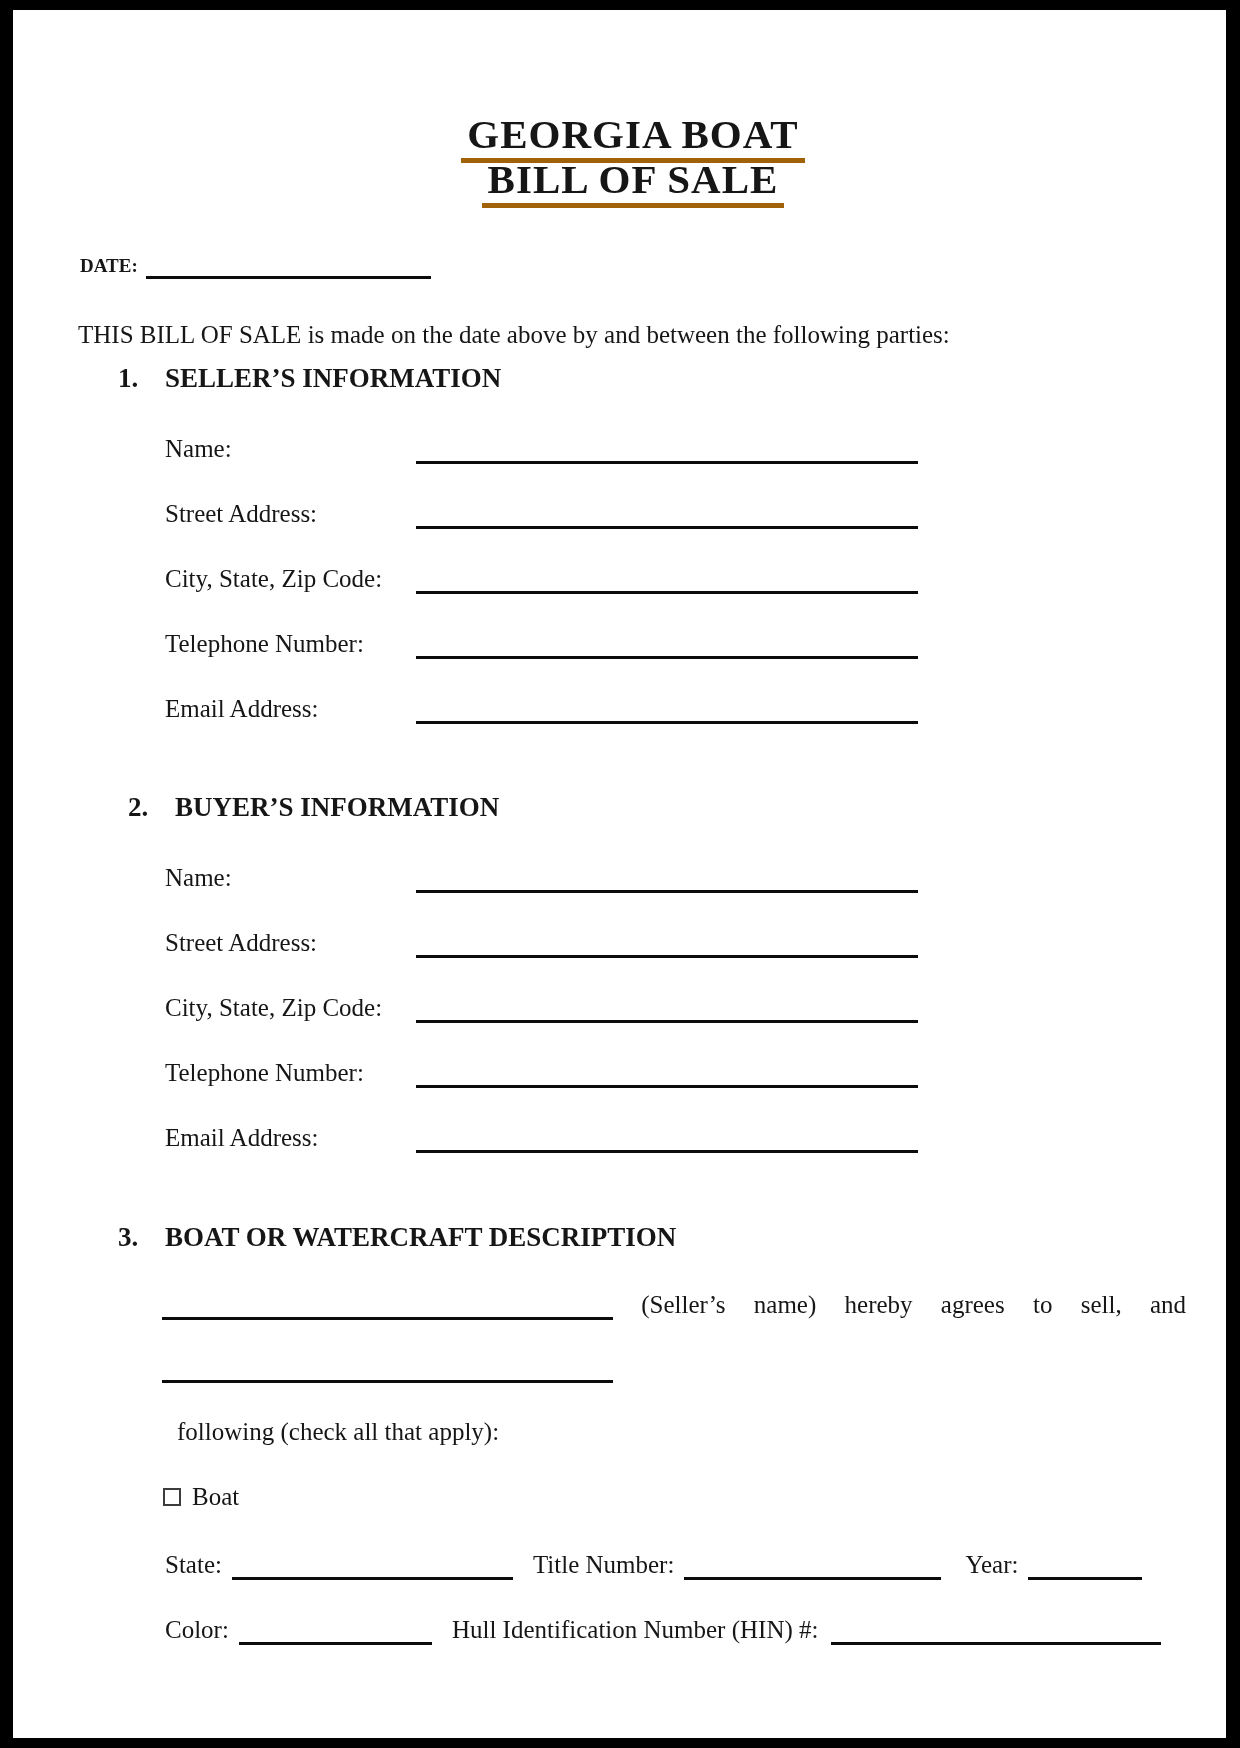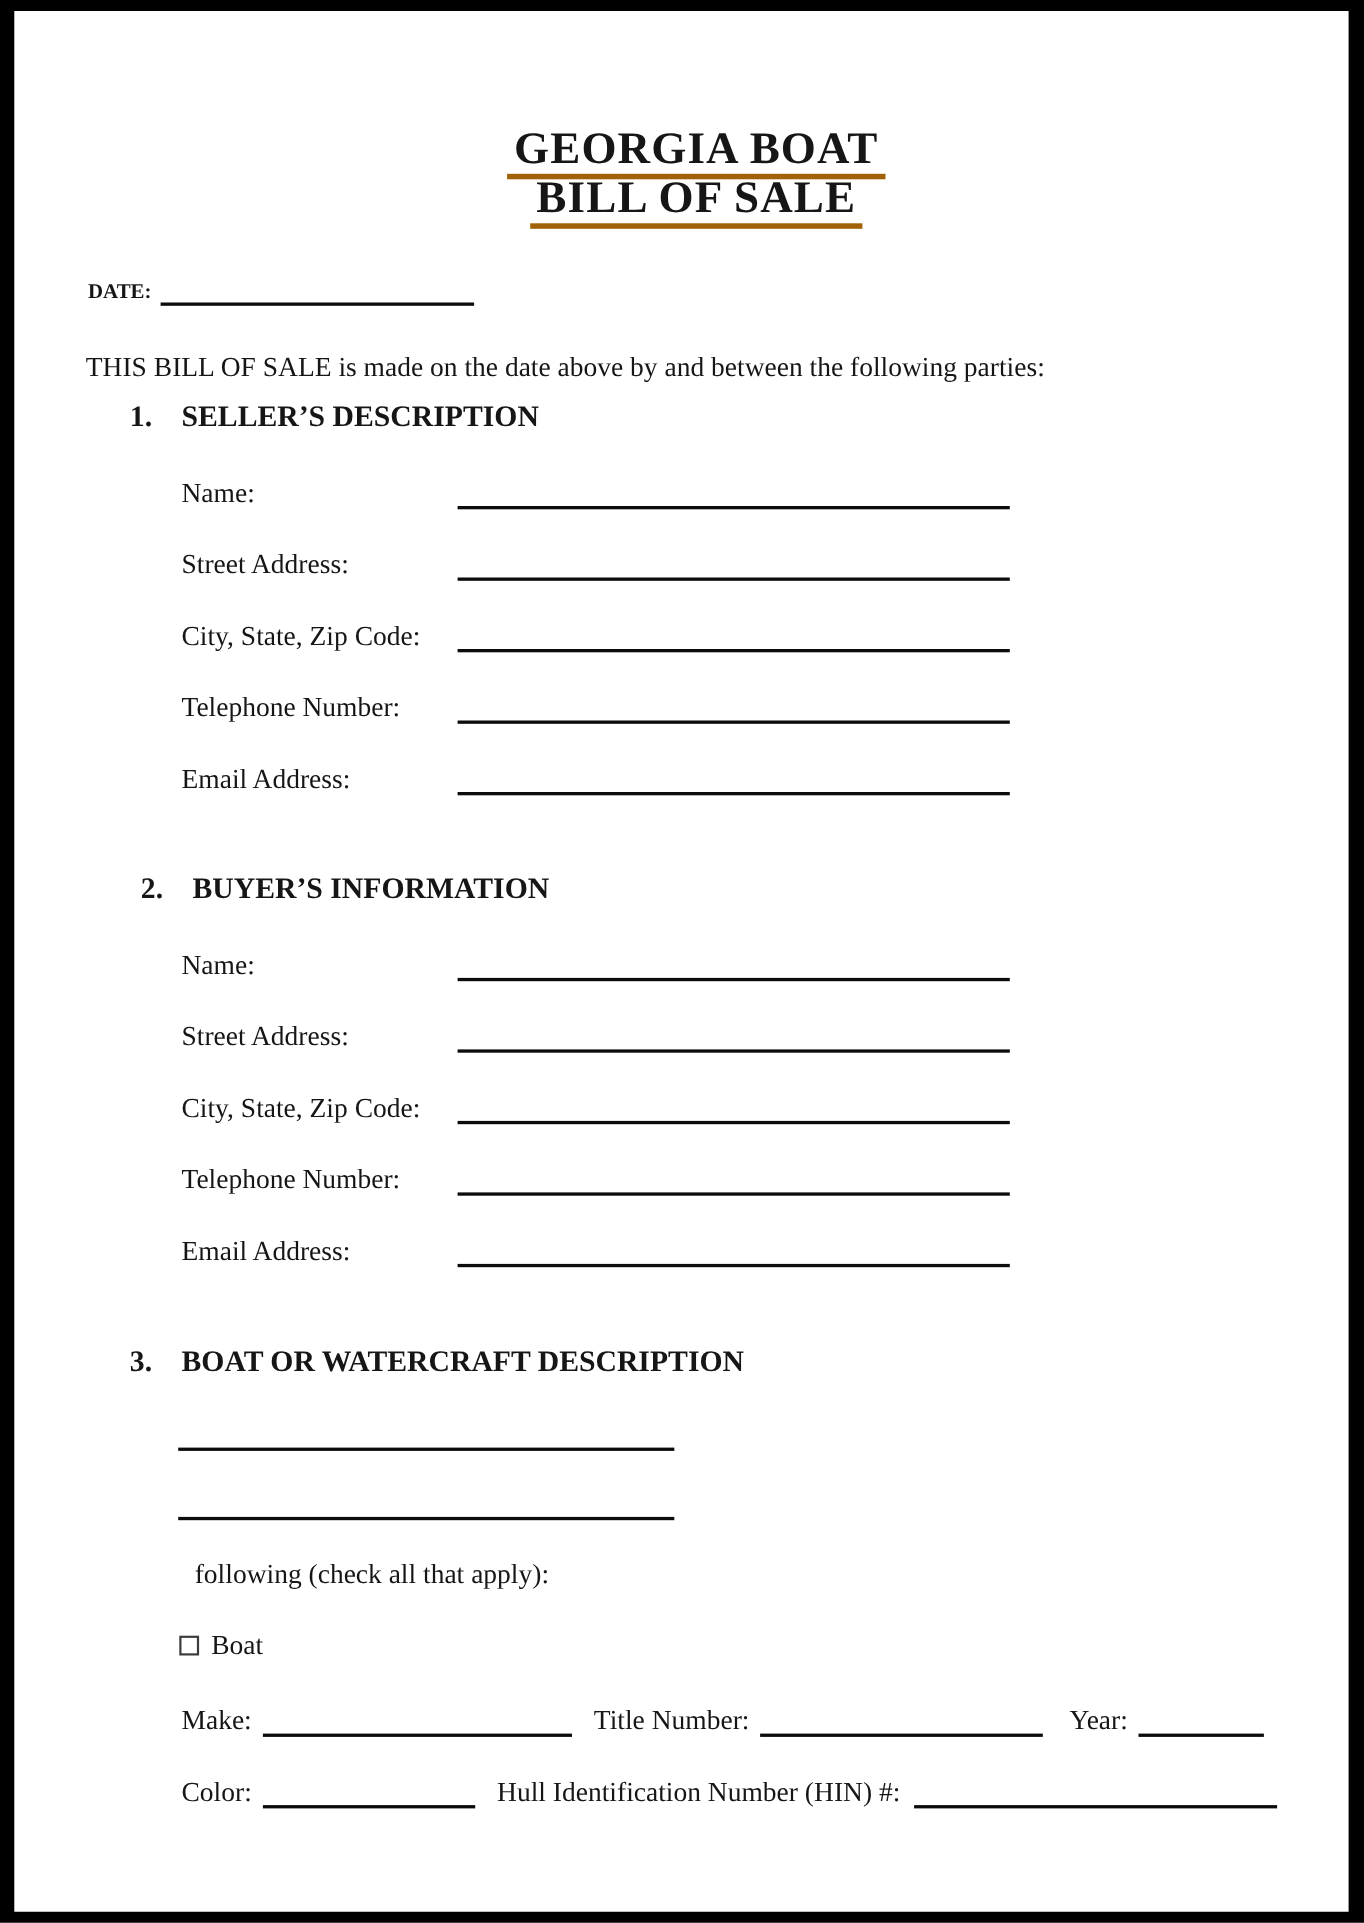--- a/index.html
+++ b/index.html
@@ -89,21 +89,21 @@
   <div class="title-line"><span class="u">BILL OF SALE</span></div>
 </div>
 
 <div class="date-row">
   <span>DATE:</span><span class="blank date-blank"></span>
 </div>
 
 <div class="intro">THIS BILL OF SALE is made on the date above by and between the following parties:</div>
 
 <div class="sec-head mt-sec1">
-  <span class="sec-num">1.</span><span>SELLER’S DESCRIPTION</span>
+  <span class="sec-num">1.</span><span>SELLER’S INFORMATION</span>
 </div>
 <div class="sec-body">
   <div class="field-row first">
     <span class="flabel">Name:</span><span class="blank fline"></span>
   </div>
   <div class="field-row">
     <span class="flabel">Street Address:</span><span class="blank fline"></span>
   </div>
   <div class="field-row">
     <span class="flabel">City, State, Zip Code:</span><span class="blank fline"></span>
@@ -136,31 +136,31 @@
     <span class="flabel">Email Address:</span><span class="blank fline"></span>
   </div>
 </div>
 
 <div class="sec-head mt-sec3">
   <span class="sec-num">3.</span><span>BOAT OR WATERCRAFT DESCRIPTION</span>
 </div>
 
 <div class="sec3-body">
   <div class="p-line first">
-    <span class="blank p-blank"></span> 
+    <span class="blank p-blank"></span> <span>(Seller’s name) hereby agrees to sell, and</span>
   </div>
   <div class="p-line">
     <span class="blank p-blank"></span> 
   </div>
   <div class="follow-line">following (check all that apply):</div>
 </div>
 
 <div class="check-row">
   <span class="cbox"></span><span>Boat</span>
 </div>
 
 <div class="make-row">
-  <span>Make:</span><span class="blank b-make"></span><span class="lbl-title">Title Number:</span><span class="blank b-title"></span><span class="lbl-year">Year:</span><span class="blank b-year"></span>
+  <span>State:</span><span class="blank b-make"></span><span class="lbl-title">Title Number:</span><span class="blank b-title"></span><span class="lbl-year">Year:</span><span class="blank b-year"></span>
 </div>
 
 <div class="color-row">
   <span>Color:</span><span class="blank b-color"></span><span class="lbl-hin">Hull Identification Number (HIN) #:</span><span class="blank b-hin"></span>
 </div>
 
 </body></html>

